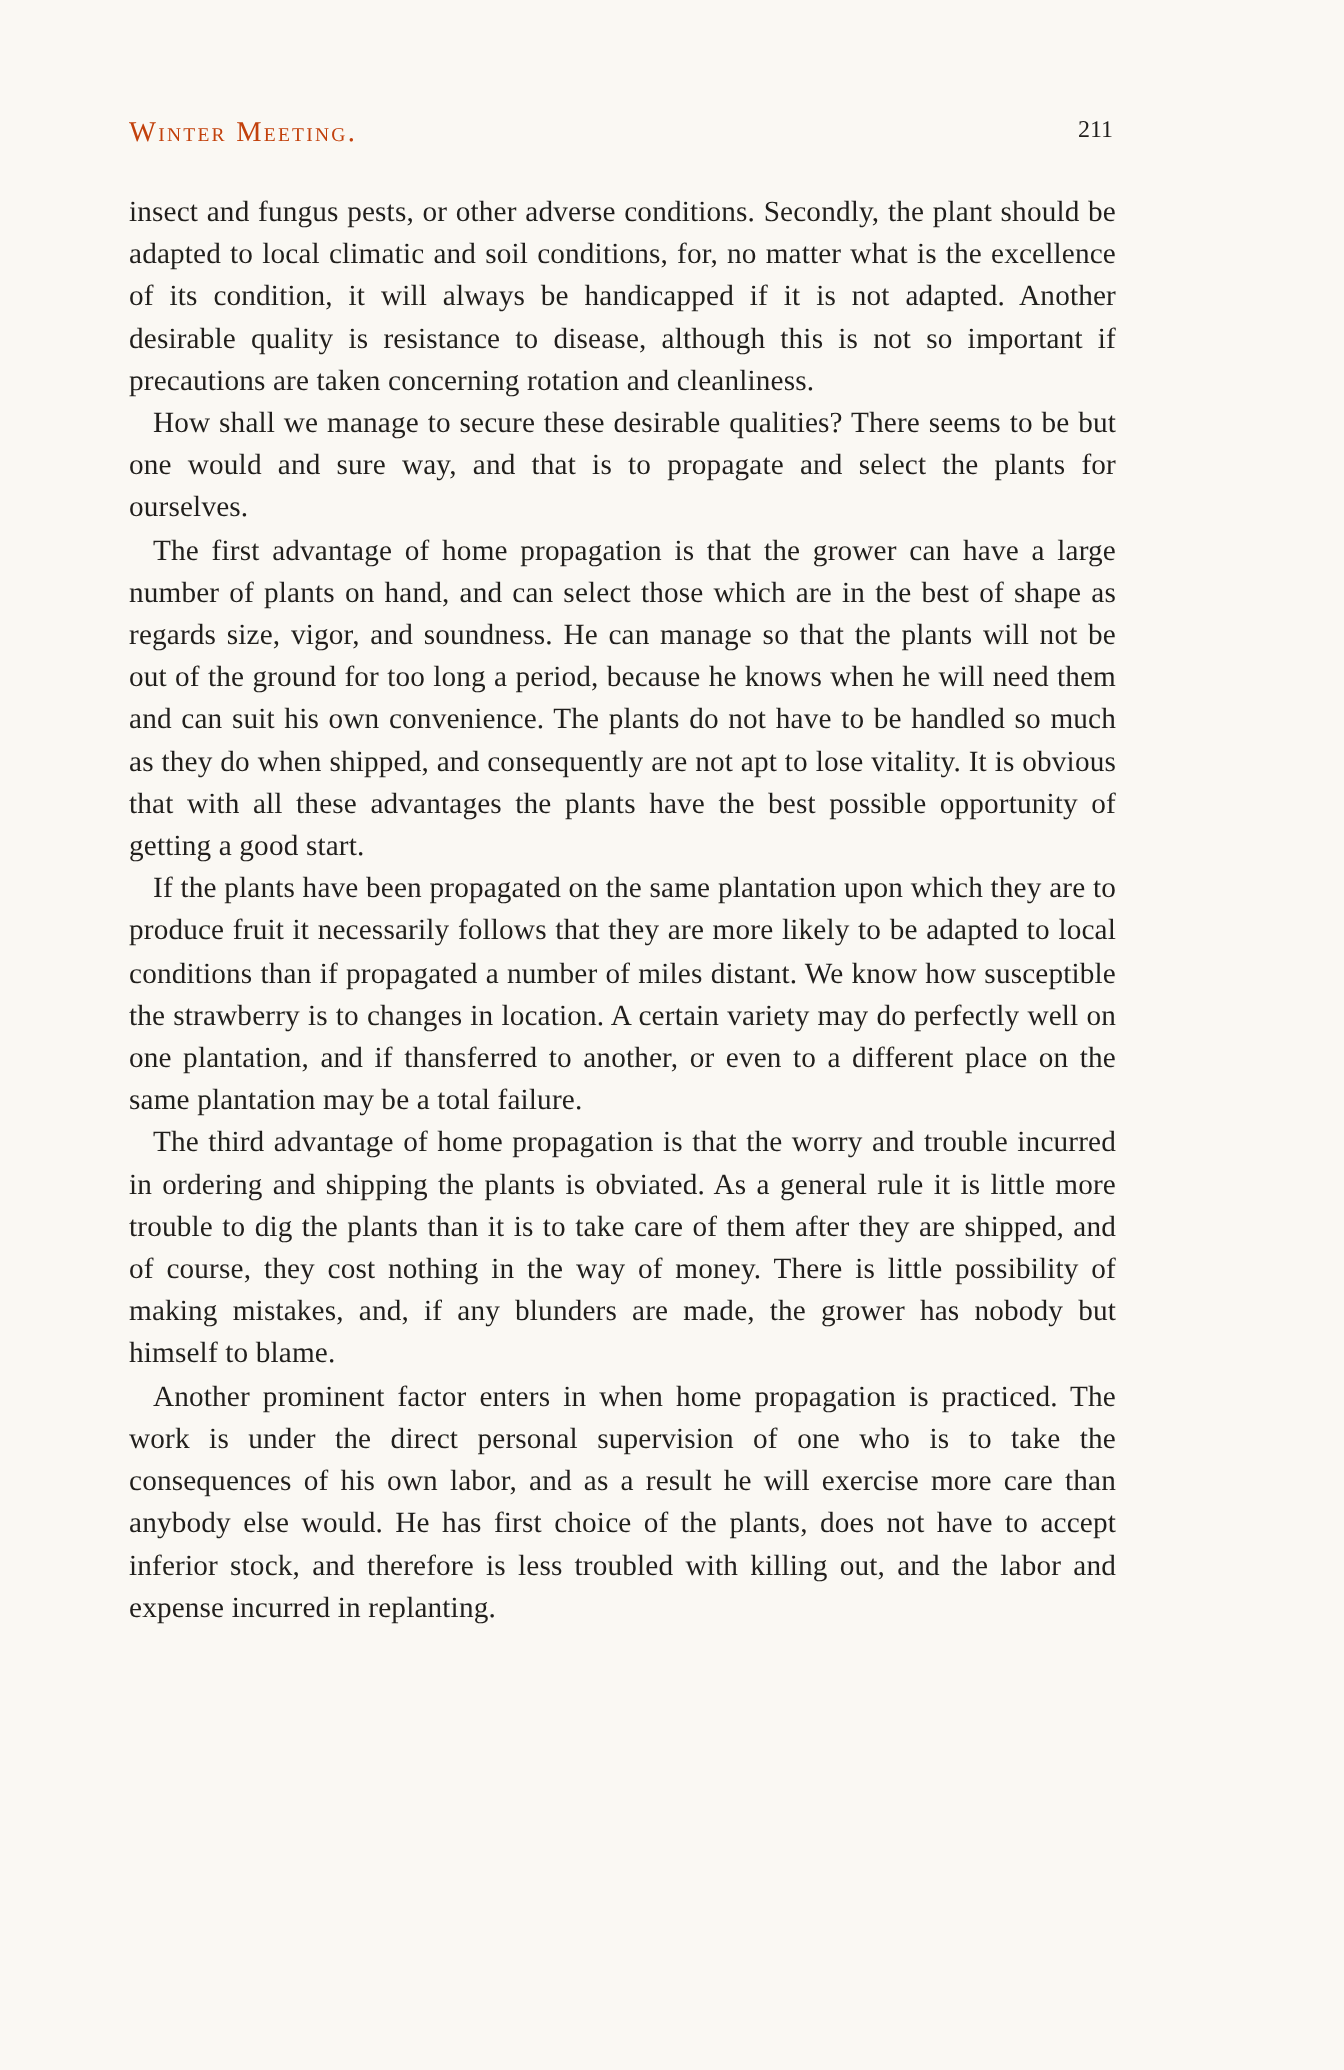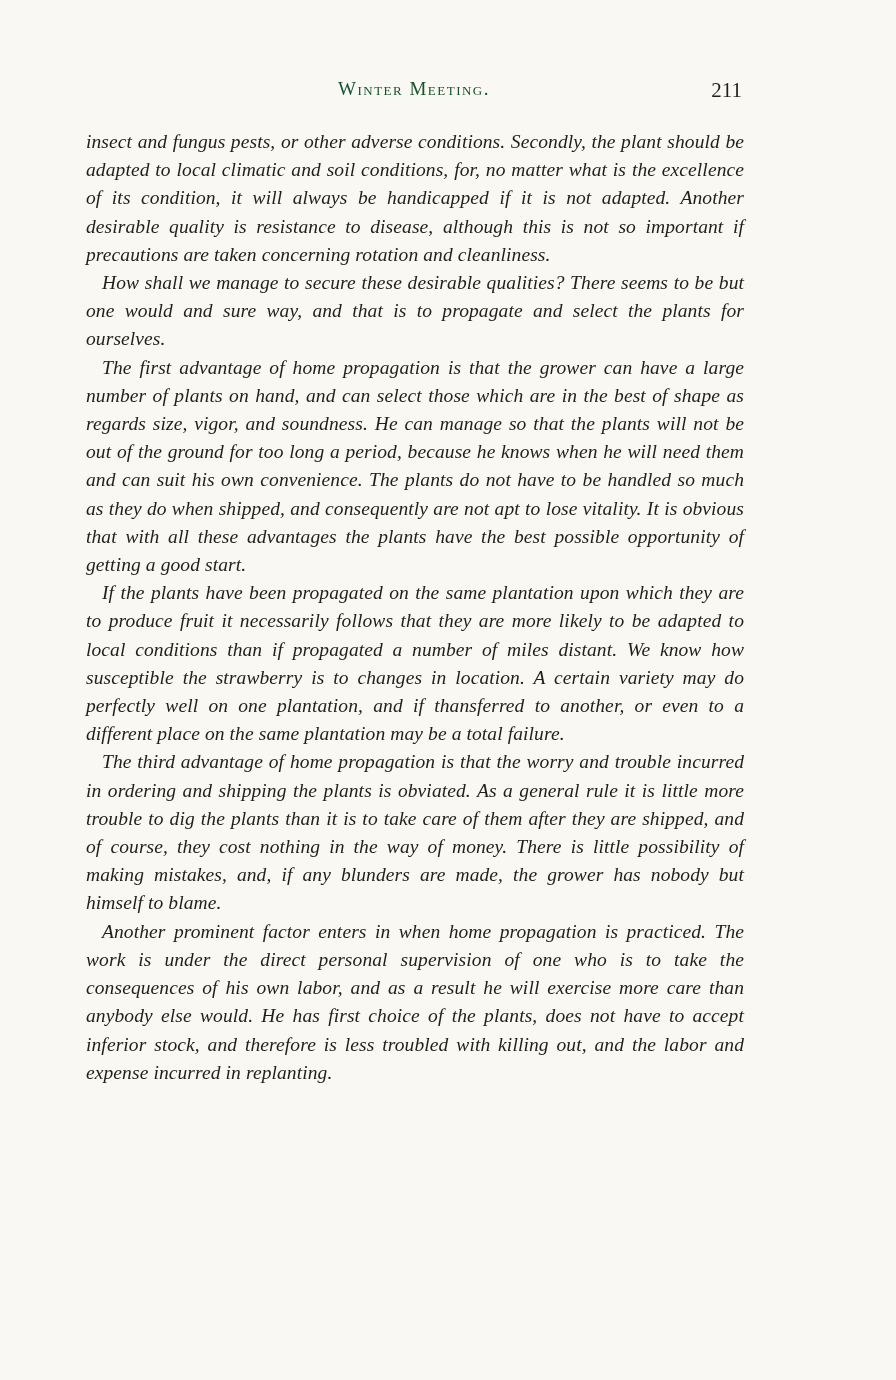--- a/index.html
+++ b/index.html
@@ -25,48 +25,47 @@
     position: absolute;
     top: 78px;
     left: 86px;
     width: 656px;
     height: 26px;
   }
   .running-title {
     position: absolute;
     left: 0;
     right: 0;
-    text-align: center;
+    text-align: left;
     font-variant: small-caps;
     letter-spacing: 1.5px;
     font-size: 19px;
-    color: #14532d;
+    color: #c2410c;
   }
   .page-number {
     position: absolute;
     right: 0;
     top: 0;
-    font-size: 21px;
+    font-size: 16px;
     color: #211f1c;
   }
   .body-text {
     position: absolute;
     top: 128px;
     left: 86px;
     width: 658px;
     font-size: 19.5px;
     line-height: 28.2px;
     text-align: justify;
     letter-spacing: 0.1px;
   }
   .body-text p {
     margin: 0;
     padding: 0;
     text-indent: 16px;
-    font-style: italic;
   }
   .body-text p.first {
     text-indent: 0;
   }
 </style>
 </head>
 <body>
 
 <div class="page">
 

